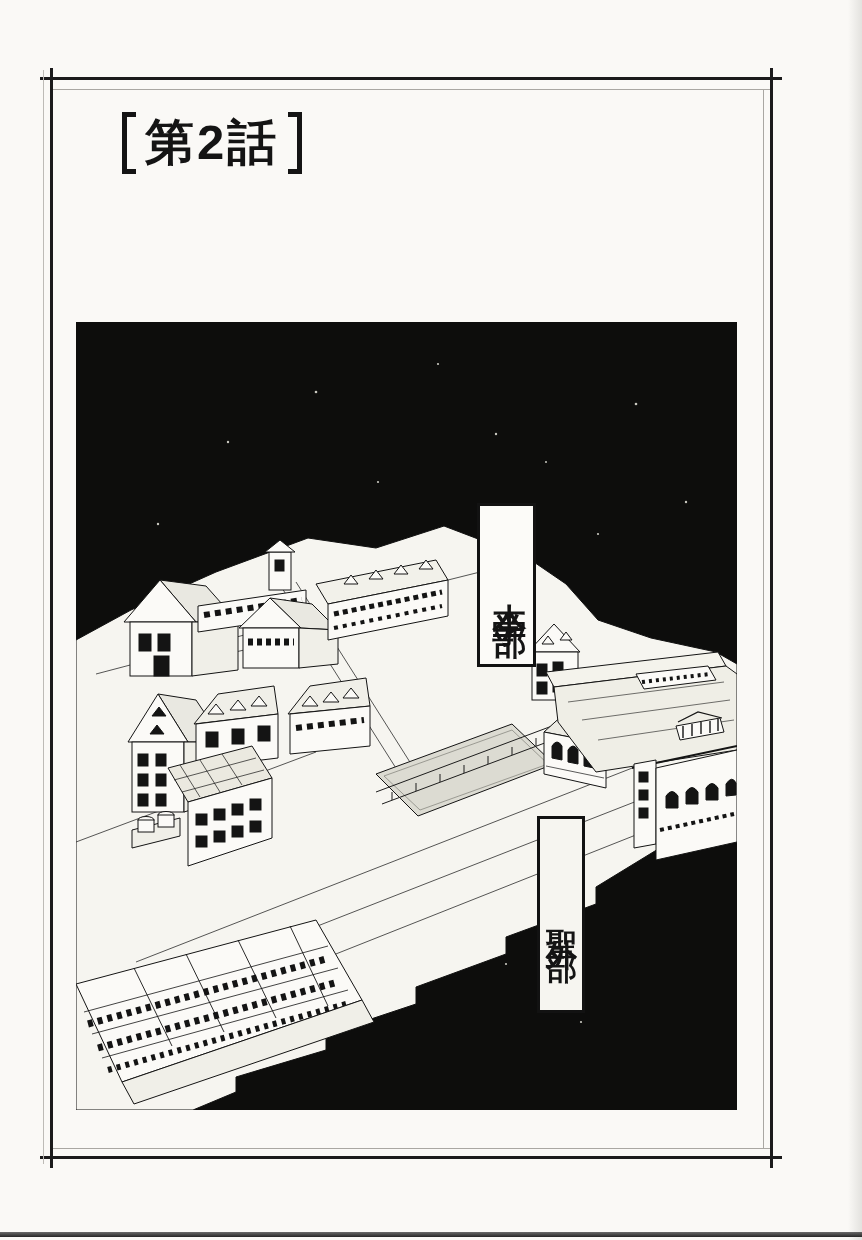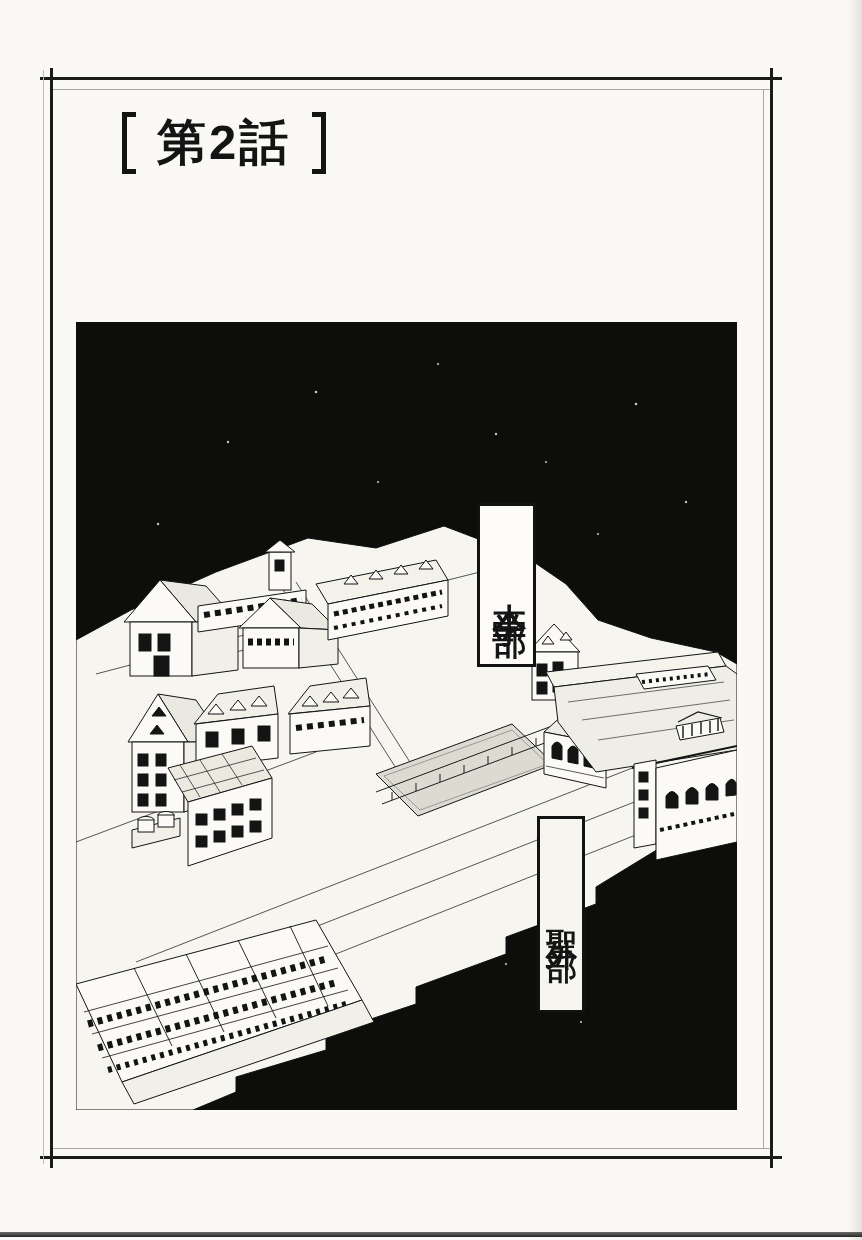--- a/index.html
+++ b/index.html
@@ -20,21 +20,21 @@
   .fl.f-top{left:53px;top:89px;width:717px;height:1px;}
   .fl.f-bottom{left:53px;top:1148px;width:717px;height:1px;}
   .fl.f-right{left:763px;top:90px;width:1px;height:1058px;}
   .fl.f-left{left:43px;top:70px;width:1px;height:1094px;background:#bdbbb6;}
   .page-edge{position:absolute;left:0;top:1232px;width:862px;height:5px;
     background:linear-gradient(#6b6b6b,#262626);}
   .scan-shade{position:absolute;right:0;top:0;width:14px;height:1240px;
     background:linear-gradient(to right, rgba(0,0,0,0), rgba(60,58,52,.12));}
 
   
-  .heading{position:absolute;left:122px;top:112px;display:flex;align-items:stretch;gap:21px;height:62px;}
+  .heading{position:absolute;left:122px;top:112px;display:flex;align-items:stretch;gap:9px;height:62px;}
   .jbracket{width:14px;border:5px solid #141414;}
   .jbracket.l{border-right:none;}
   .jbracket.r{border-left:none;}
   .heading-text{font-size:49px;font-weight:bold;color:#141414;letter-spacing:3px;
     line-height:60px;font-family:"Liberation Sans","DejaVu Sans",sans-serif;}
 
   
   .title{position:absolute;left:106px;top:172px;width:680px;white-space:nowrap;
     font-family:"Liberation Serif","DejaVu Serif",serif;font-weight:bold;color:#111;
     font-size:78px;line-height:1.05;letter-spacing:-2px;-webkit-text-stroke:1.5px #111;}

